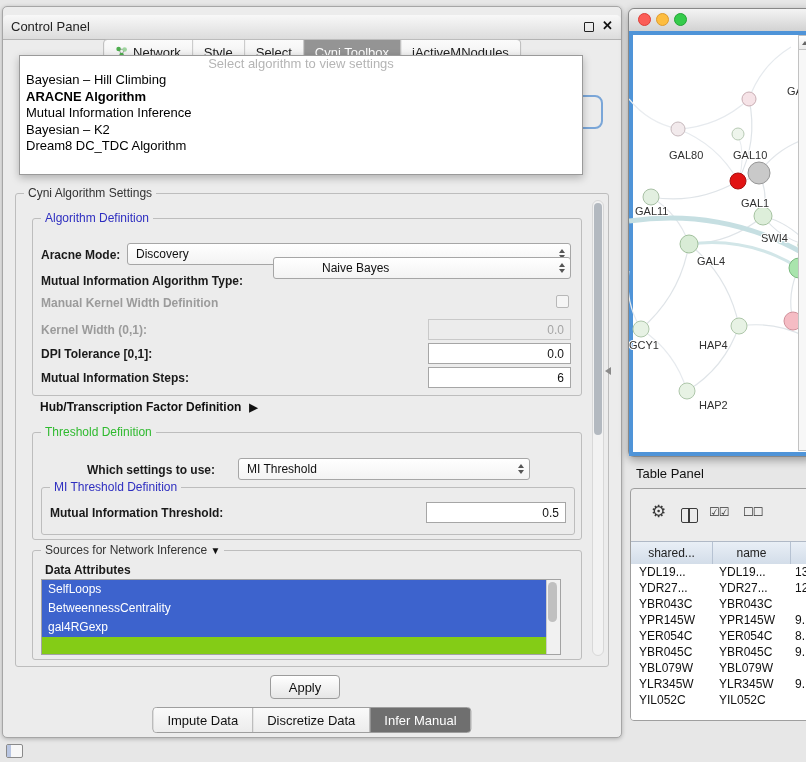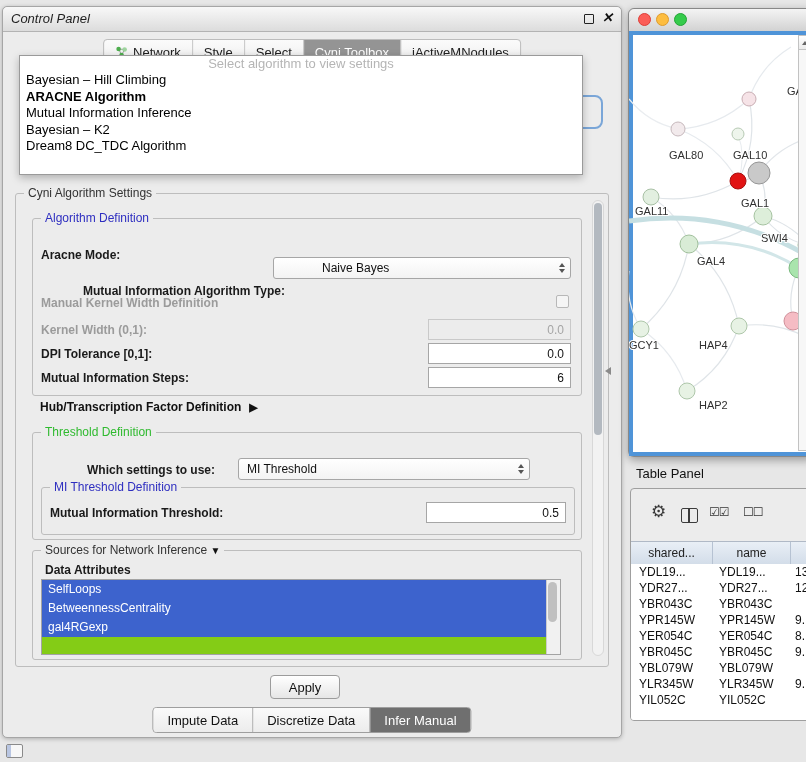--- a/index.html
+++ b/index.html
@@ -5,22 +5,22 @@
   html,body{margin:0;padding:0;}
   body{
     width:806px;height:762px;position:relative;overflow:hidden;
     background:#e7e7e7;
     font-family:"Liberation Sans",sans-serif;
     -webkit-font-smoothing:antialiased;
   }
   
   .cp{position:absolute;left:2px;top:6px;width:618px;height:730px;background:#ececec;
       border:1px solid #a6a6a6;border-radius:5px;box-shadow:0 1px 4px rgba(0,0,0,.25);}
-  .cp-titlebar{position:absolute;top:0;left:0;right:0;height:24px;
-      background:linear-gradient(#f8f8f8,#dcdcdc);border-bottom:1px solid #b3b3b3;border-radius:5px 5px 0 0;font-style:italic;}
+  .cp-titlebar{position:absolute;top:8px;left:0;right:0;height:24px;
+      background:linear-gradient(#f8f8f8,#dcdcdc);border-bottom:1px solid #b3b3b3;border-radius:5px 5px 0 0;}
   .cp-title{position:absolute;left:8px;top:4px;font-size:13px;color:#222;}
   .float-btn{position:absolute;right:27px;top:7px;width:8px;height:8px;border:1.5px solid #222;border-radius:1px;}
   .close-btn{position:absolute;right:8px;top:3px;font-size:13px;font-weight:bold;color:#111;cursor:default;}
   
   .tabstrip{position:absolute;top:32px;left:50%;transform:translateX(-50%);display:flex;height:24px;
       background:linear-gradient(#fbfbfb,#ededed);border:1px solid #bcbcbc;border-radius:4px;overflow:hidden;}
   .tab{display:flex;align-items:center;gap:5px;padding:0 11px;font-size:13px;color:#222;border-right:1px solid #c6c6c6;white-space:nowrap;}
   .tab:last-child{border-right:none;}
   .tab.selected{background:var(--selected-tab-gray,#949494);color:#fff;}
   .tab-icon{display:inline-flex;align-items:center;}
@@ -159,22 +159,29 @@
       </div>
   </div>
 
   <div class="group" style="left:12px;top:186px;width:592px;height:472px;">
     <span class="gtitle">Cyni Algorithm Settings</span>
 
     <div class="group" style="left:16px;top:24px;width:548px;height:176px;">
       <span class="gtitle t-blue">Algorithm Definition</span>
 
       <span class="lbl b" style="left:8px;top:29px;">Aracne Mode:</span>
-
-      <span class="lbl b" style="left:8px;top:65px;margin-left:42px;">Mutual Information Algorithm Type:</span>
+      <div class="combo" style="left:94px;top:24px;width:444px;">
+        <span>Discovery</span>
+        <span class="carets">
+            <i class="up"></i>
+            <i class="dn"></i>
+          </span>
+      </div>
+
+      <span class="lbl b" style="left:8px;top:55px;">Mutual Information Algorithm Type:</span>
       <div class="combo" style="left:240px;top:38px;width:298px;padding-left:48px;">
         <span>Naive Bayes</span>
         <span class="carets">
             <i class="up"></i>
             <i class="dn"></i>
           </span>
       </div>
 
       <span class="lbl dis" style="left:8px;top:77px;">Manual Kernel Width Definition</span>
       <span class="checkbox" style="left:523px;top:76px;"></span>

